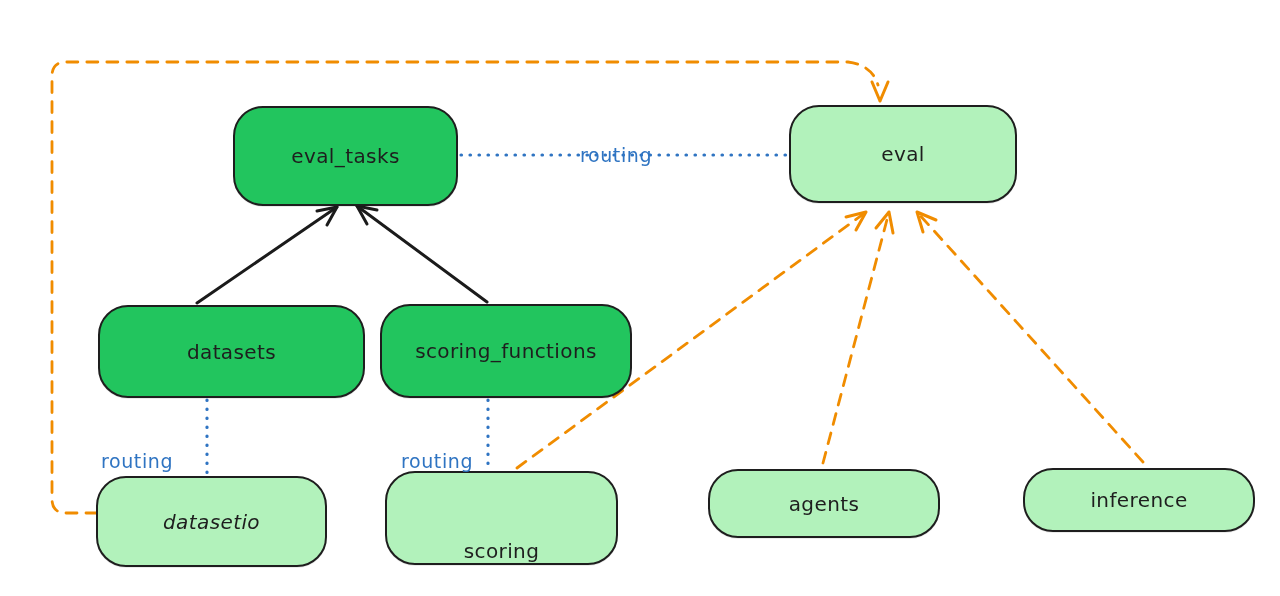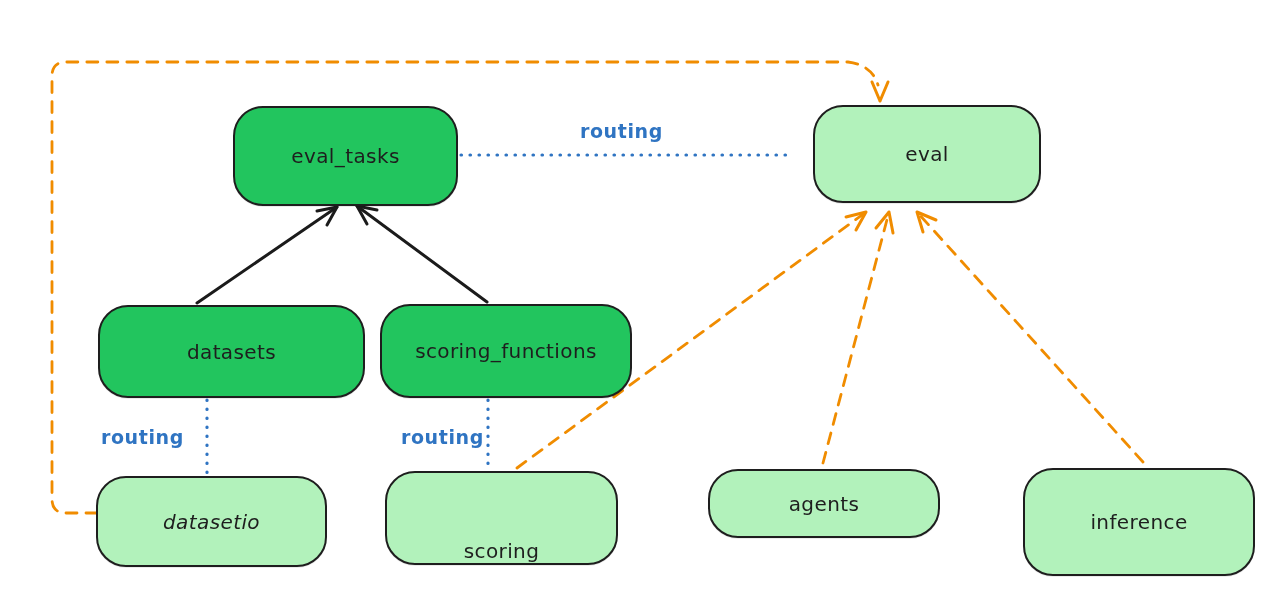--- a/index.html
+++ b/index.html
@@ -12,21 +12,21 @@
     position:absolute;z-index:2;box-sizing:border-box;
     border:2.6px solid #1e1e1e;border-radius:30px;
     display:flex;align-items:center;justify-content:center;
     font-size:20px;color:#1e1e1e;letter-spacing:0.4px;
     box-shadow:0 1px 0 rgba(0,0,0,0.08);
   }
   .node-blue{background:#22c55e;}
   .node-green{background:#b2f2bb;}
   .edge-label{
     position:absolute;z-index:3;color:#2f74c2;font-size:19px;
-    font-weight:bold;letter-spacing:0.6px;white-space:nowrap;
+    font-weight:normal;letter-spacing:0.6px;white-space:nowrap;margin-top:24px;
   }
   .solid-line{fill:none;stroke-width:3;stroke-linecap:round;stroke-linejoin:round;}
   .dotted-line{fill:none;stroke-width:3.2;stroke-linecap:round;stroke-dasharray:0.5 8.5;}
   .dashed-line{fill:none;stroke-width:2.8;stroke-linecap:round;stroke-dasharray:11 9;stroke-linejoin:round;}
   .arrow-head{fill:none;stroke-width:3;stroke-linecap:round;stroke-linejoin:round;}
 </style>
 </head>
 <body>
 
 <div class="canvas">
@@ -52,21 +52,21 @@
     <path class="arrow-head" d="M876 228 L889 212 M893 233 L889 212" stroke="#f08c00"></path>
 
     <path class="dashed-line" d="M1143 462 L917 212" stroke="#f08c00"></path>
     <path class="arrow-head" d="M923 232 L917 212 M936 220 L917 212" stroke="#f08c00"></path>
   </svg>
 
   <div class="node node-blue" style="left:233px;top:106px;width:225px;height:100px;">
     <span>eval_tasks</span>
   </div>
 
-  <div class="node node-green" style="left:789px;top:105px;width:228px;height:98px;margin-left:24px;">
+  <div class="node node-green" style="left:789px;top:105px;width:228px;height:98px;">
     <span>eval</span>
   </div>
 
   <div class="node node-blue" style="left:98px;top:305px;width:267px;height:93px;">
     <span>datasets</span>
   </div>
 
   <div class="node node-blue" style="left:380px;top:304px;width:252px;height:94px;">
     <span>scoring_functions</span>
   </div>
@@ -76,21 +76,21 @@
   </div>
 
   <div class="node node-green" style="left:385px;top:471px;width:233px;height:94px;align-items:flex-end;">
     <span>scoring</span>
   </div>
 
   <div class="node node-green" style="left:708px;top:469px;width:232px;height:69px;">
     <span>agents</span>
   </div>
 
-  <div class="node node-green" style="left:1023px;top:468px;width:232px;height:108px;align-items:center;">
+  <div class="node node-green" style="left:1023px;top:468px;width:232px;height:64px;align-items:center;">
     <span>inference</span>
   </div>
 
   <div class="edge-label" style="left:580px;top:120px;">routing</div>
   <div class="edge-label" style="left:101px;top:426px;">routing</div>
   <div class="edge-label" style="left:401px;top:426px;">routing</div>
 
 </div>
 
 </body></html>

